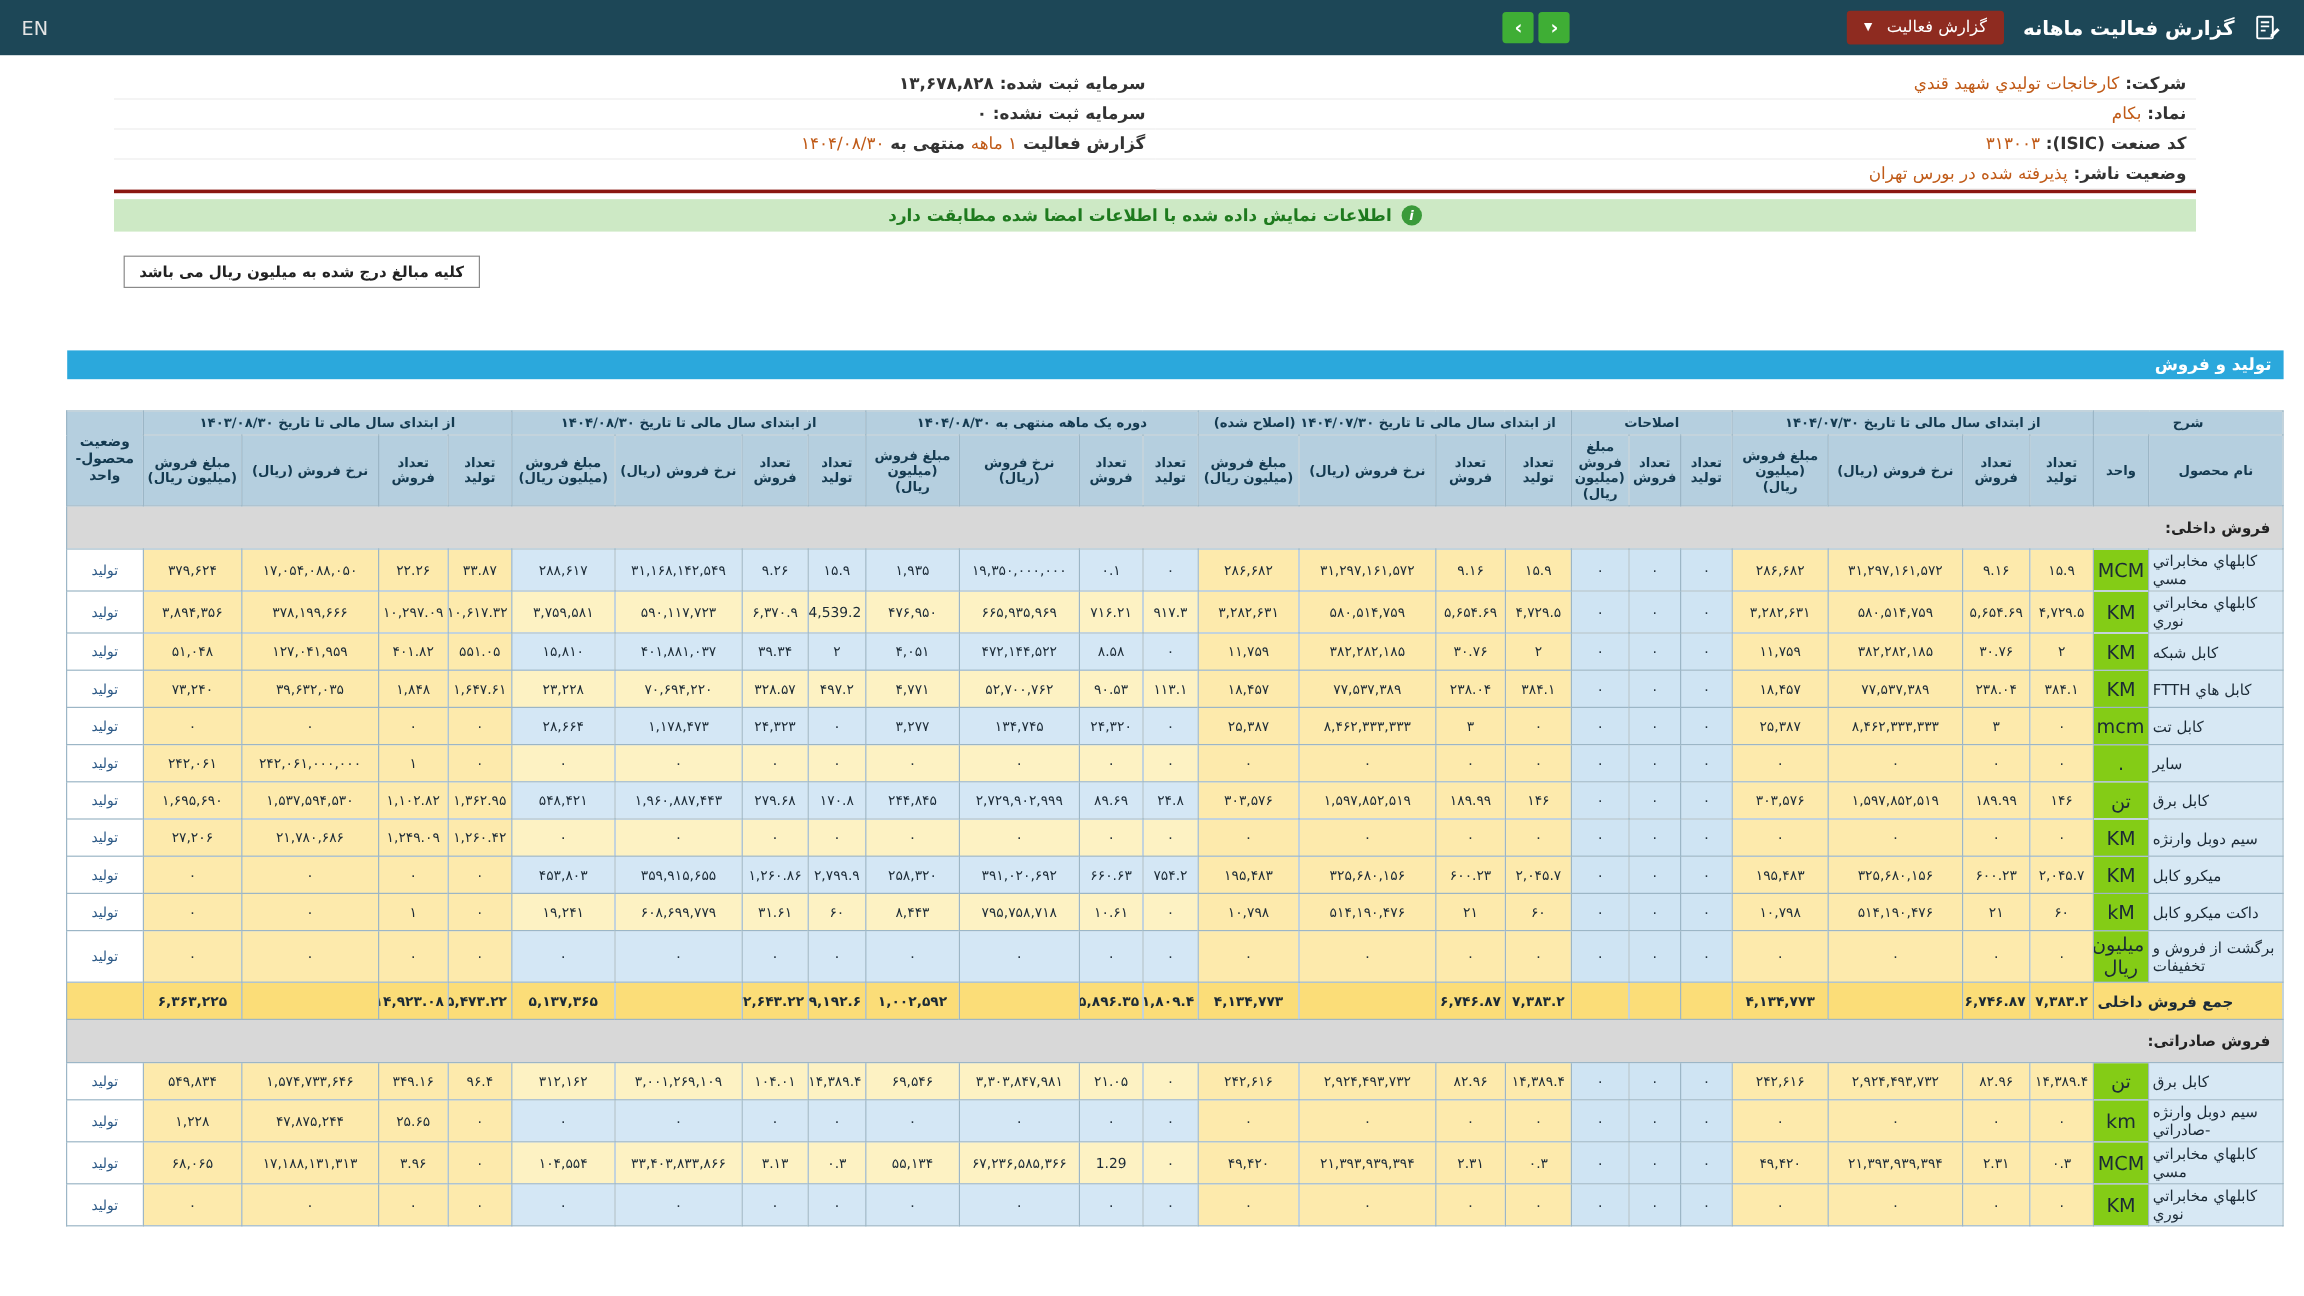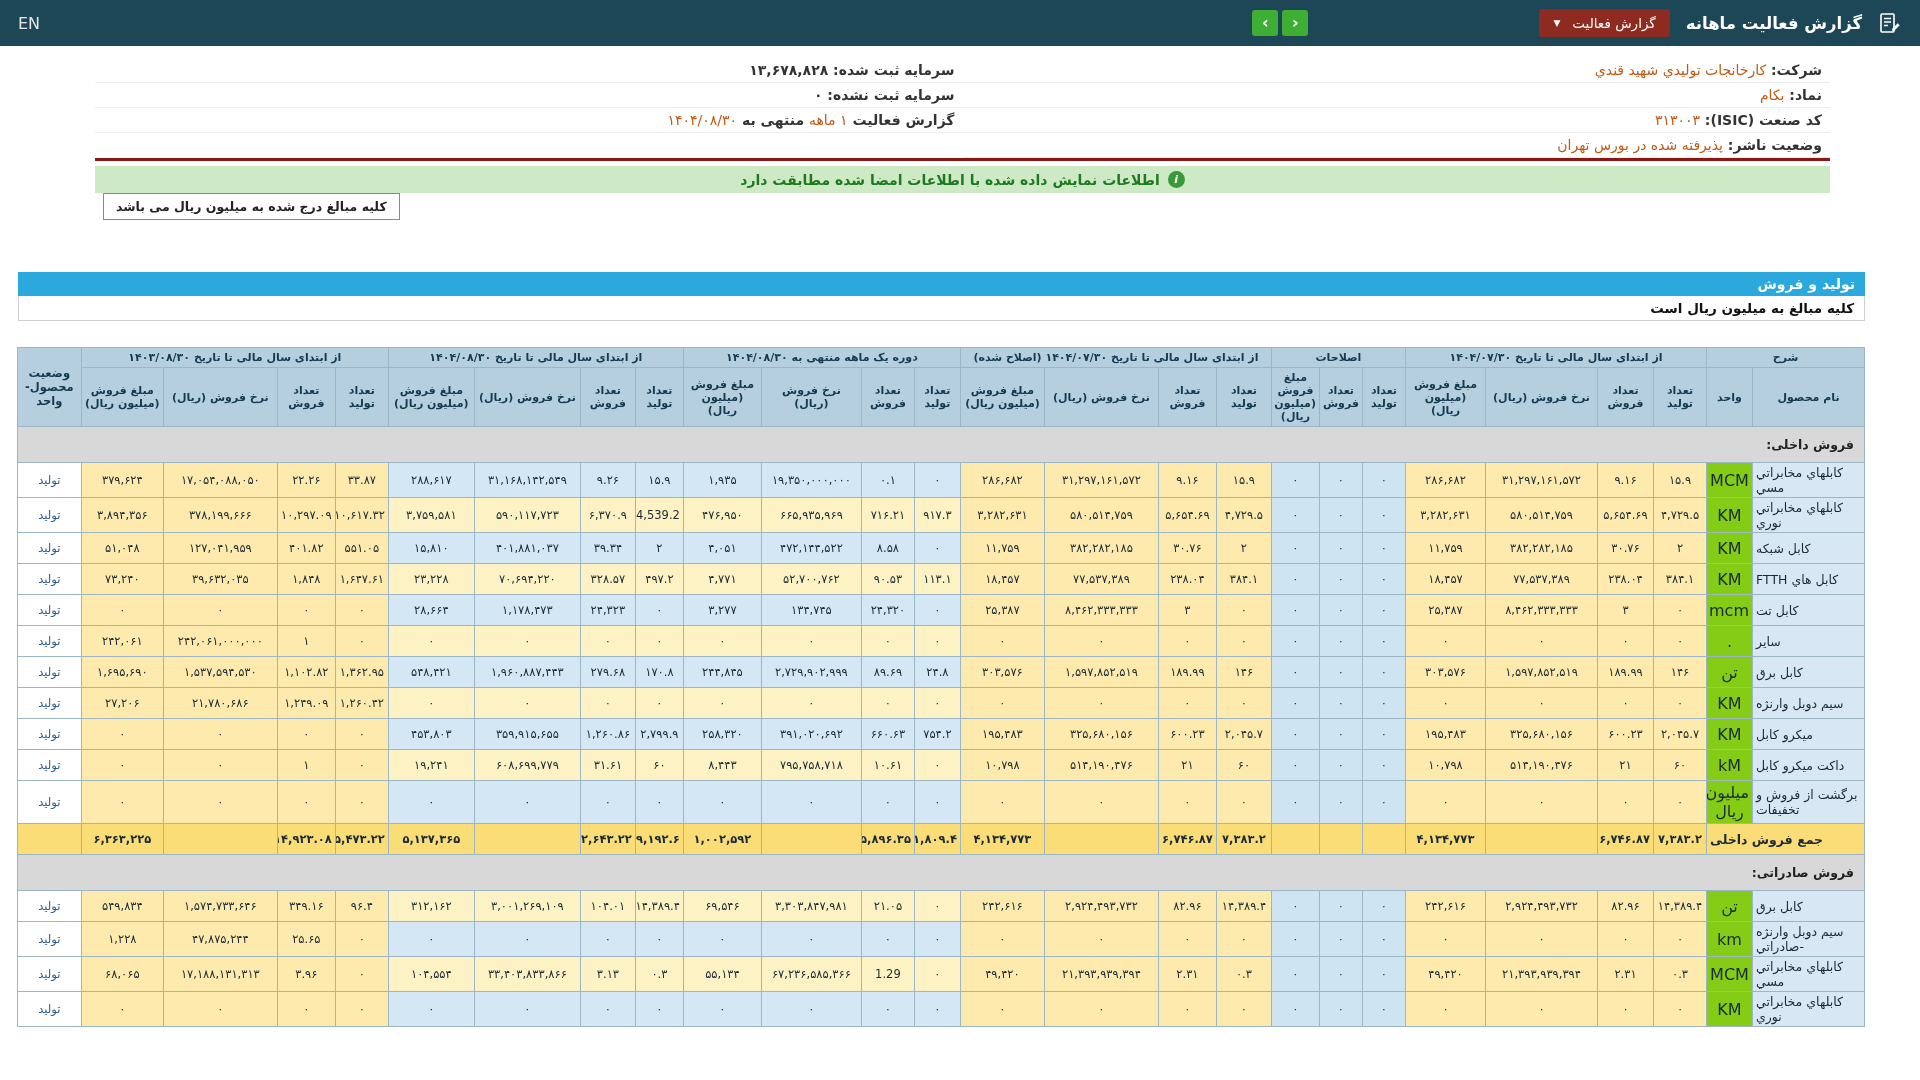--- a/index.html
+++ b/index.html
@@ -23,24 +23,24 @@
   .top-content{width:1735px;margin:0 90px 0 auto}
   .info-wrap{border-bottom:3px solid #8b1712;margin-top:12px}
   .info-grid{display:grid;grid-template-columns:1fr 1fr}
   .info-cell{padding:4px 8px;border-bottom:1px solid #ededed;font-size:14px;min-height:24px}
   .info-cell .lbl{font-weight:bold;color:#333}
   .info-cell .accent{color:var(--accent-orange,#c05a17)}
 
   .green-banner{margin-top:5px;background:var(--banner-green-bg,#cde9c5);color:var(--banner-green-text,#1e7a1e);text-align:center;font-size:14px;font-weight:bold;padding:5px 0;display:flex;align-items:center;justify-content:center;gap:8px}
   .info-icon{width:17px;height:17px;border-radius:50%;background:#3a9a3a;color:#fff;font-size:11px;font-weight:bold;display:inline-flex;align-items:center;justify-content:center;font-style:italic;flex:none}
 
-  .unit-note-box{display:table;margin:0 auto 0 8px;border:1px solid #8a8a8a;background:#fff;padding:5px 12px;font-size:12.5px;font-weight:bold;color:#222}
+  .unit-note-box{display:table;margin:20px auto 0 8px;border:1px solid #8a8a8a;background:#fff;padding:5px 12px;font-size:12.5px;font-weight:bold;color:#222}
 
   
-  .table-area{width:1847px;margin:52px 55px 0 auto}
+  .table-area{width:1847px;margin:52px 17px 0 auto}
   .section-band{background:var(--band-blue,#2ba8dc);color:#fff;font-weight:bold;font-size:14px;padding:4px 10px}
   .unit-row{background:#fff;border:1px solid #cfcfcf;border-top:none;font-weight:bold;font-size:13.5px;color:#111;padding:4px 10px}
 
   table{border-collapse:collapse;table-layout:fixed;width:1847px;margin-top:26px}
   th,td{border:1px solid #9cb6c6;overflow:hidden}
   th{background:var(--header-blue,#b5cfdf);color:#143a50;font-size:11px;font-weight:bold;padding:3px 3px;text-align:center;vertical-align:middle}
   th.status-h{font-size:11.5px}
   td{font-size:11.5px;padding:2px 3px;color:#1b2a36;text-align:center;vertical-align:middle;height:31px}
   td.name{text-align:left;background:#d7e8f4;font-size:12.5px;padding-right:6px;font-weight:normal}
   td.unit{background:#84cc16;font-size:16px}
@@ -95,21 +95,20 @@
     <div class="green-banner">
       <span class="info-icon">i</span>
       <span>اطلاعات نمایش داده شده با اطلاعات امضا شده مطابقت دارد</span>
     </div>
 
     <div class="unit-note-box">کلیه مبالغ درج شده به میلیون ریال می باشد</div>
   </div>
 
   <div class="table-area">
     <div class="section-band">تولید و فروش</div>
-    <div class="unit-row">کلیه مبالغ به میلیون ریال است</div>
 
     <table id="main-table">
       <colgroup>
         <col style="width:112px">
           <col style="width:46px">
         <col style="width:53px">
           <col style="width:56px">
           <col style="width:112px">
           <col style="width:80px">
         <col style="width:43px">

